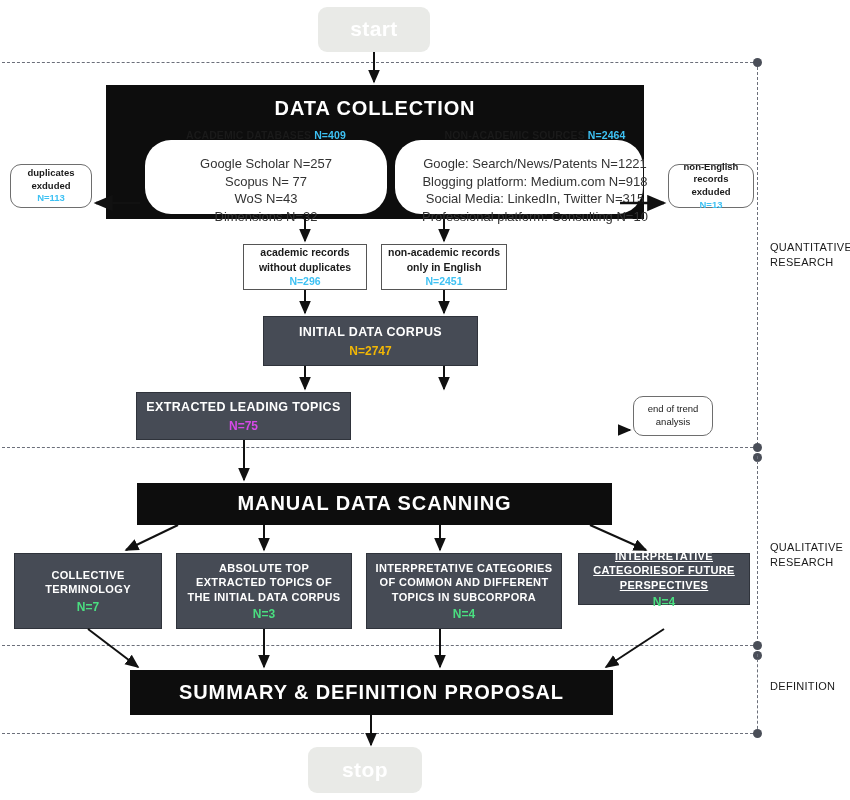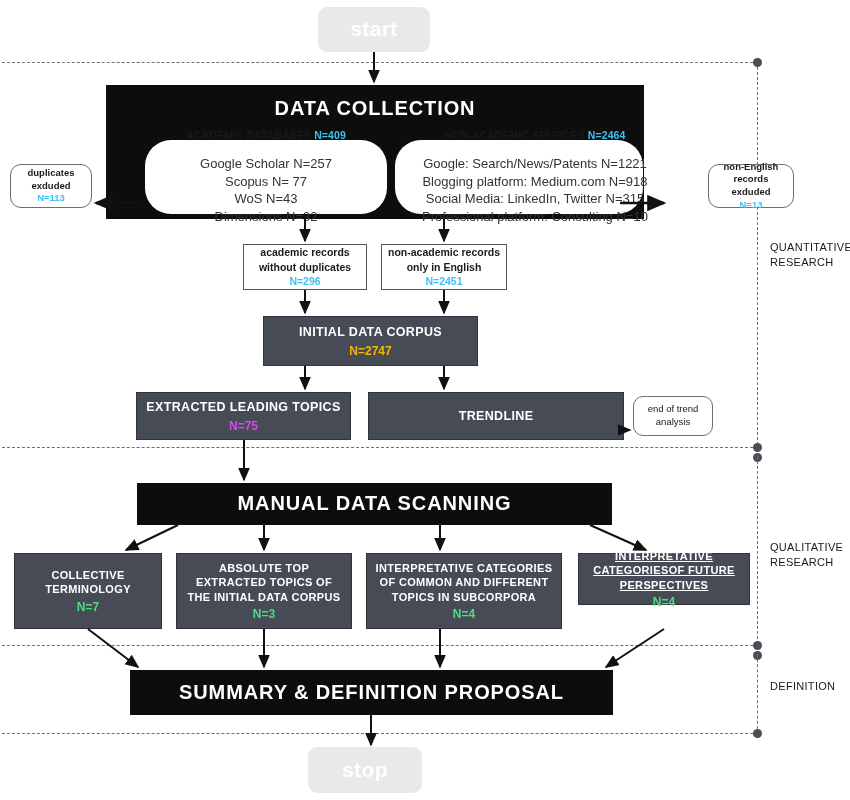--- a/index.html
+++ b/index.html
@@ -222,21 +222,21 @@
     <div class="line">Social Media: LinkedIn, Twitter N=315</div>
     <div class="line">Professional platform: Consulting N=10</div>
   </div>
 
   <div class="node bubble" style="left:10px; top:164px; width:82px; height:44px;">
     <div>duplicates</div>
     <div>exduded</div>
     <div class="cnt">N=113</div>
   </div>
 
-  <div class="node bubble" style="left:708px; top:164px; width:86px; height:44px;">
+  <div class="node bubble" style="left:668px; top:164px; width:86px; height:44px;">
     <div>non-English</div>
     <div>records exduded</div>
     <div class="cnt">N=13</div>
   </div>
 
   <div class="node whitebox" style="left:243px; top:244px; width:124px; height:46px;">
     <div>academic records</div>
     <div>without duplicates</div>
     <div class="cnt">N=296</div>
   </div>
@@ -250,23 +250,20 @@
   <div class="node greybox" style="left:263px; top:316px; width:215px; height:50px;">
     <div class="title">INITIAL DATA CORPUS</div>
     <div class="cnt cnt-yellow">N=2747</div>
   </div>
 
   <div class="node greybox" style="left:136px; top:392px; width:215px; height:48px;">
     <div class="title">EXTRACTED LEADING TOPICS</div>
     <div class="cnt cnt-pink">N=75</div>
   </div>
 
-  <div class="node greybox" style="left:368px; top:392px; width:256px; height:48px;">
-    <div class="title">TRENDLINE</div>
-  </div>
 
   <div class="node endbubble" style="left:633px; top:396px; width:80px; height:40px;">
     <div>end of trend</div>
     <div>analysis</div>
   </div>
 
   <div class="node blackbar" style="left:137px; top:483px; width:475px; height:42px;">
     <div class="title">MANUAL DATA SCANNING</div>
   </div>
 

